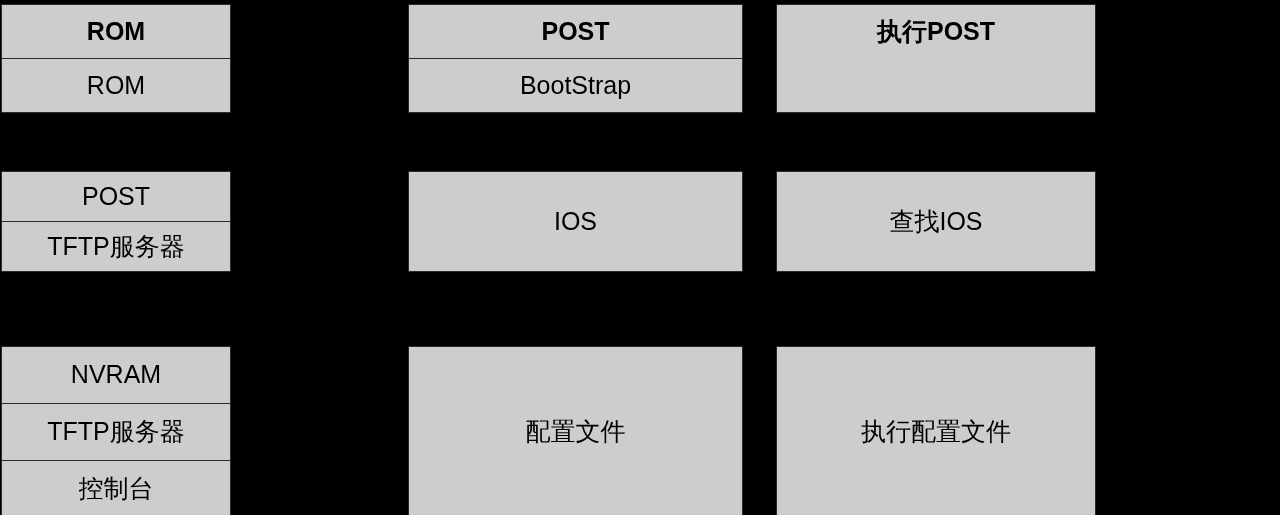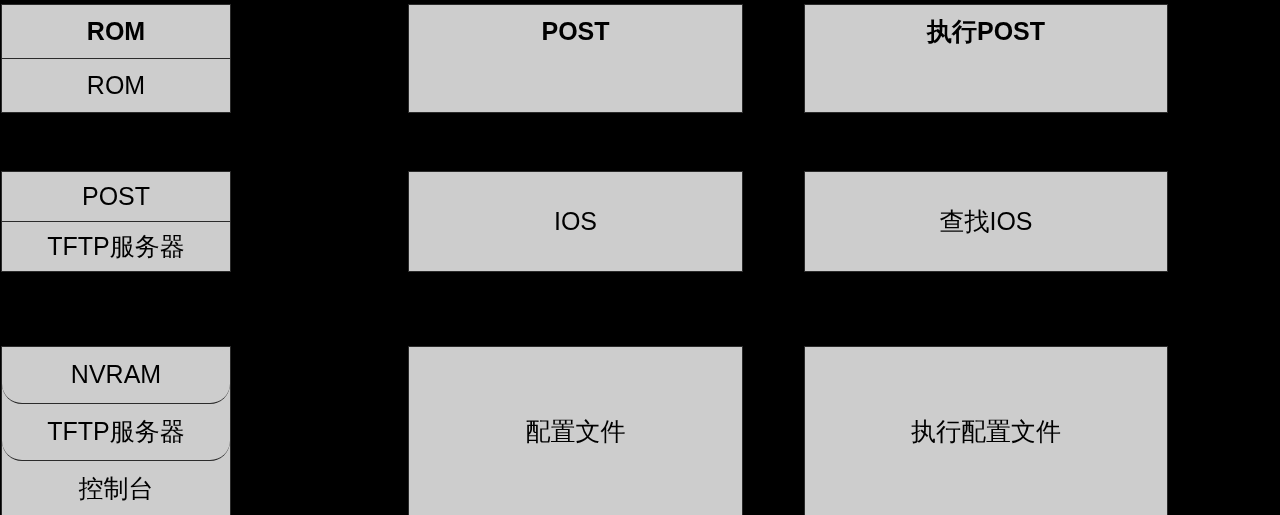--- a/index.html
+++ b/index.html
@@ -52,30 +52,30 @@
     font-size: 25px;
   }
   .cell.body {
     font-weight: normal;
     font-size: 25px;
   }
 
   
   .col-1 { left: 1px;   width: 230px; }
   .col-2 { left: 408px; width: 335px; }
-  .col-3 { left: 804px; width: 364px; }
+  .col-3 { left: 776px; width: 320px; }
 
   
   .band-1 { top: 4px;   height: 109px; }
   .band-2 { top: 171px; height: 101px; }
   .band-3 { top: 346px; height: 172px; }
 
   
   .h-header { flex: 0 0 54px; }
-  .h-third  { flex: 0 0 57px; border-radius: 20px; }
+  .h-third  { flex: 0 0 57px; }
   .h-fill   { flex: 1 1 auto; }
 </style>
 </head>
 <body>
 
 <div id="diagram">
 
   <div class="group col-1 band-1">
     <div class="cell header h-header">ROM</div>
     <div class="cell body h-fill">ROM</div>
@@ -87,20 +87,21 @@
   </div>
 
   <div class="group col-1 band-3">
     <div class="cell body h-third">NVRAM</div>
     <div class="cell body h-third">TFTP服务器</div>
     <div class="cell body h-fill">控制台</div>
   </div>
 
   <div class="group col-2 band-1">
     <div class="cell header h-header">POST</div>
+    <div class="cell body h-fill">BootStrap</div>
   </div>
 
   <div class="group col-2 band-2">
     <div class="cell body h-fill">IOS</div>
   </div>
 
   <div class="group col-2 band-3">
     <div class="cell body h-fill">配置文件</div>
   </div>
 

